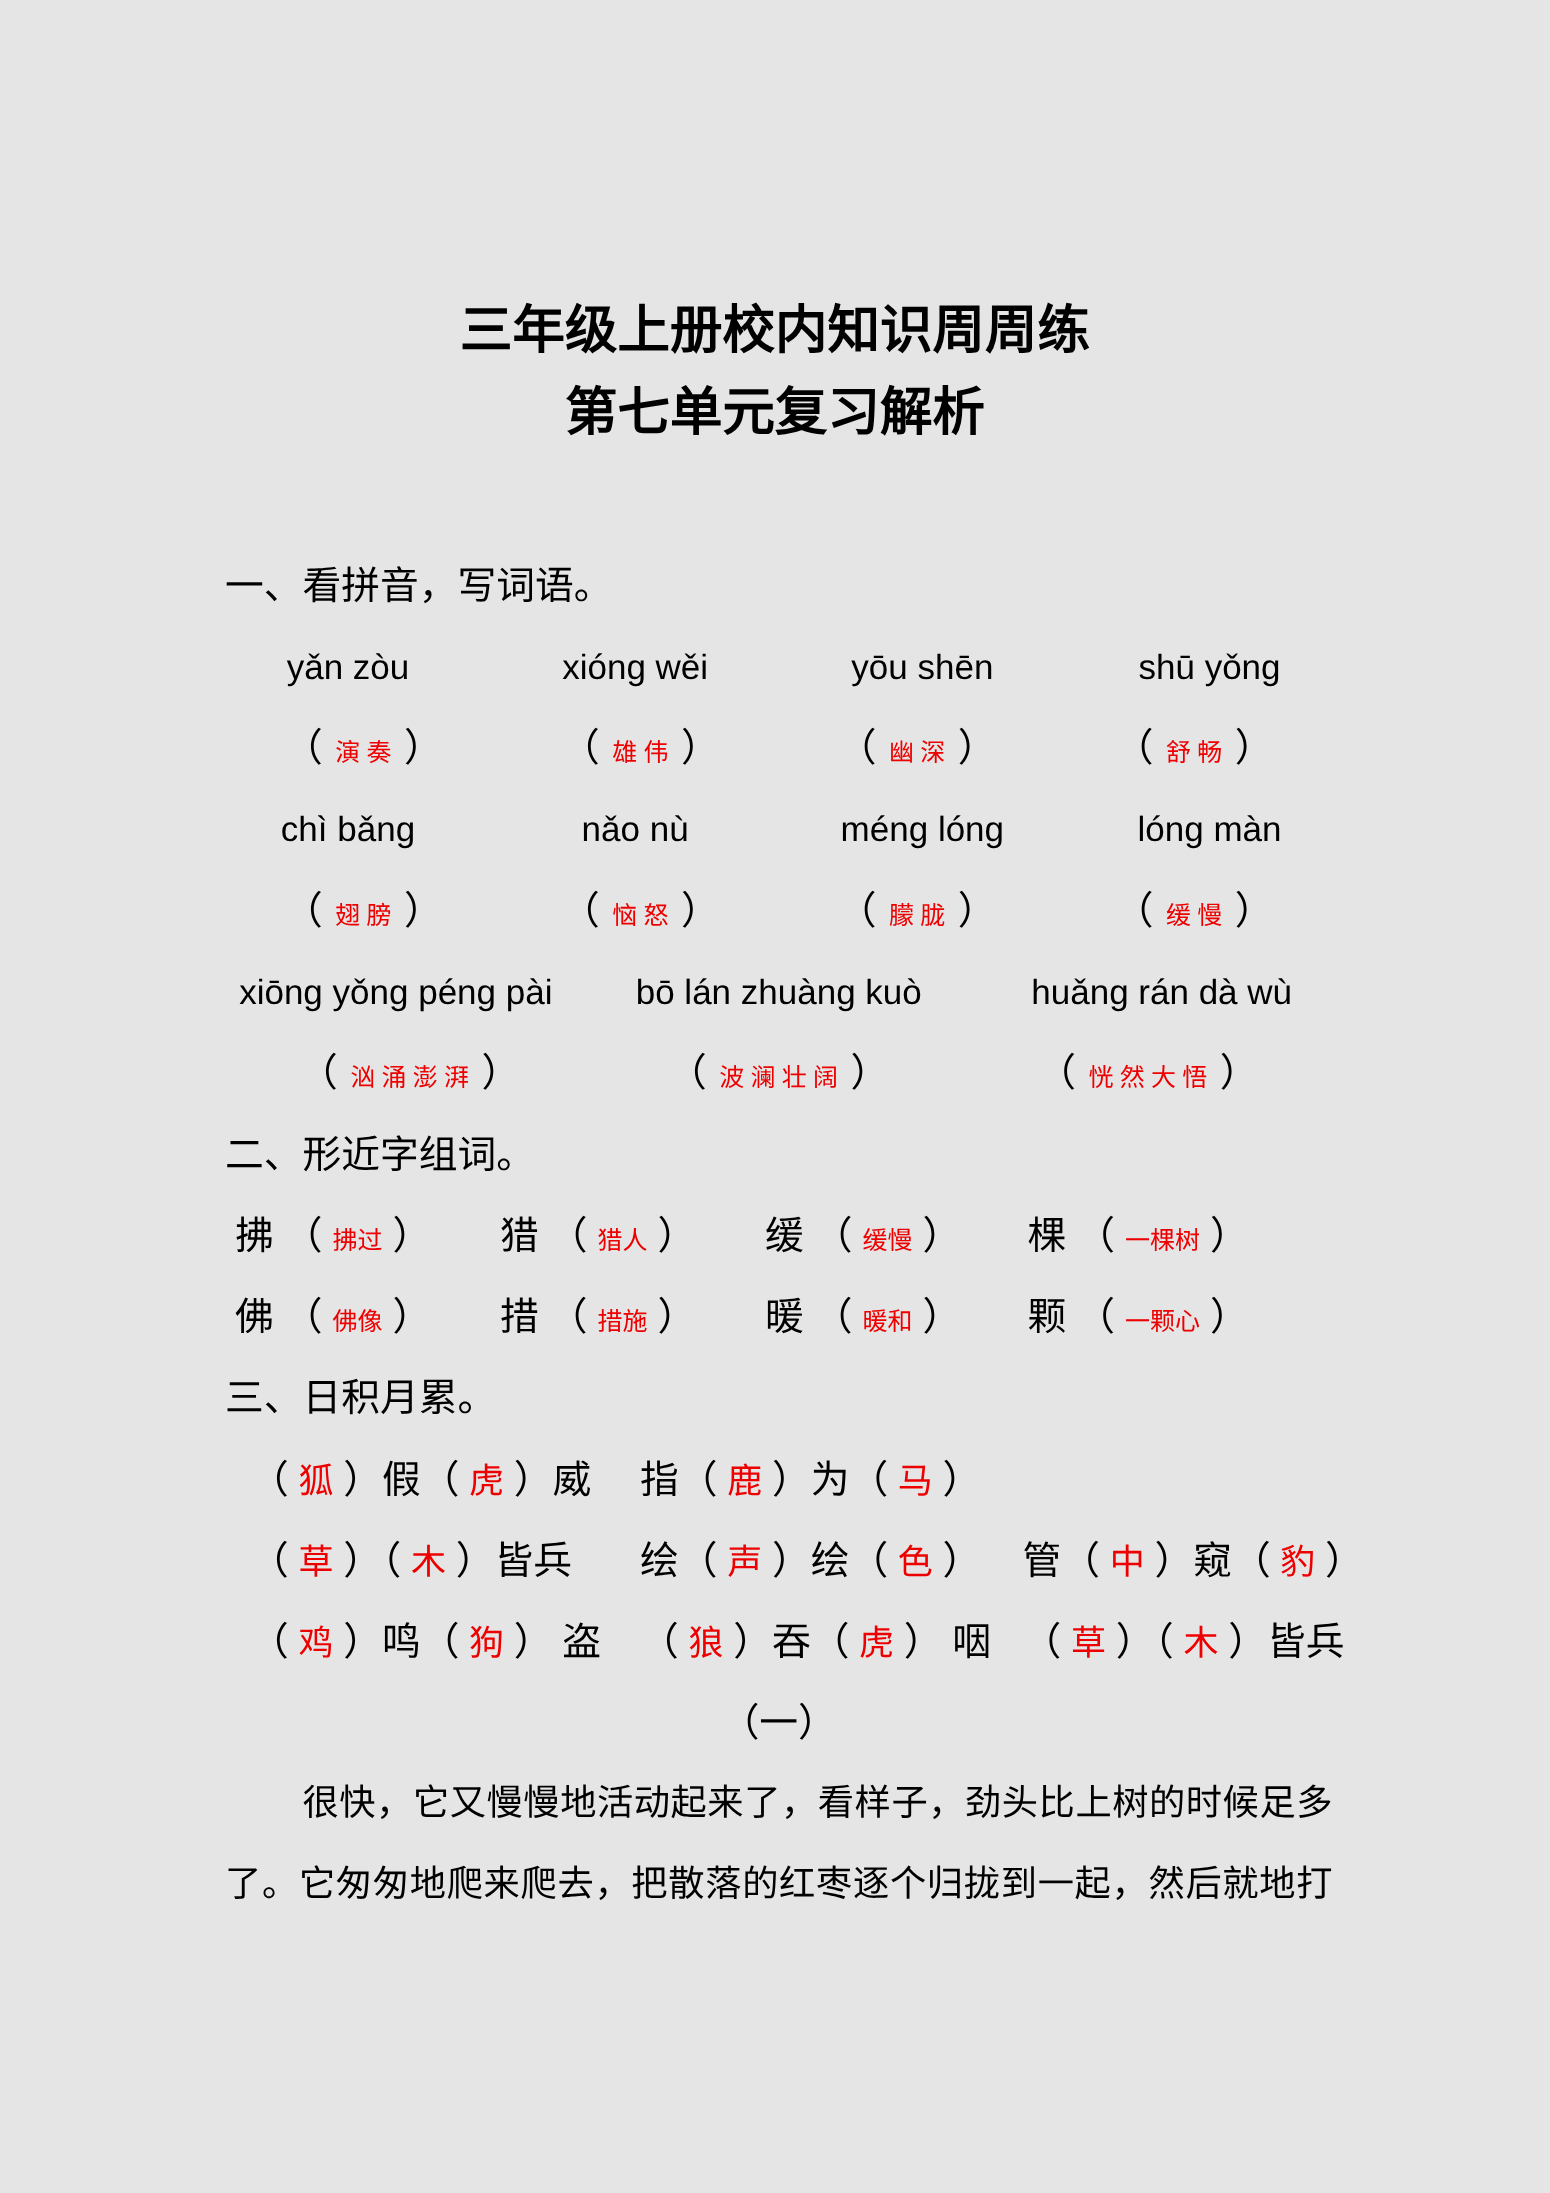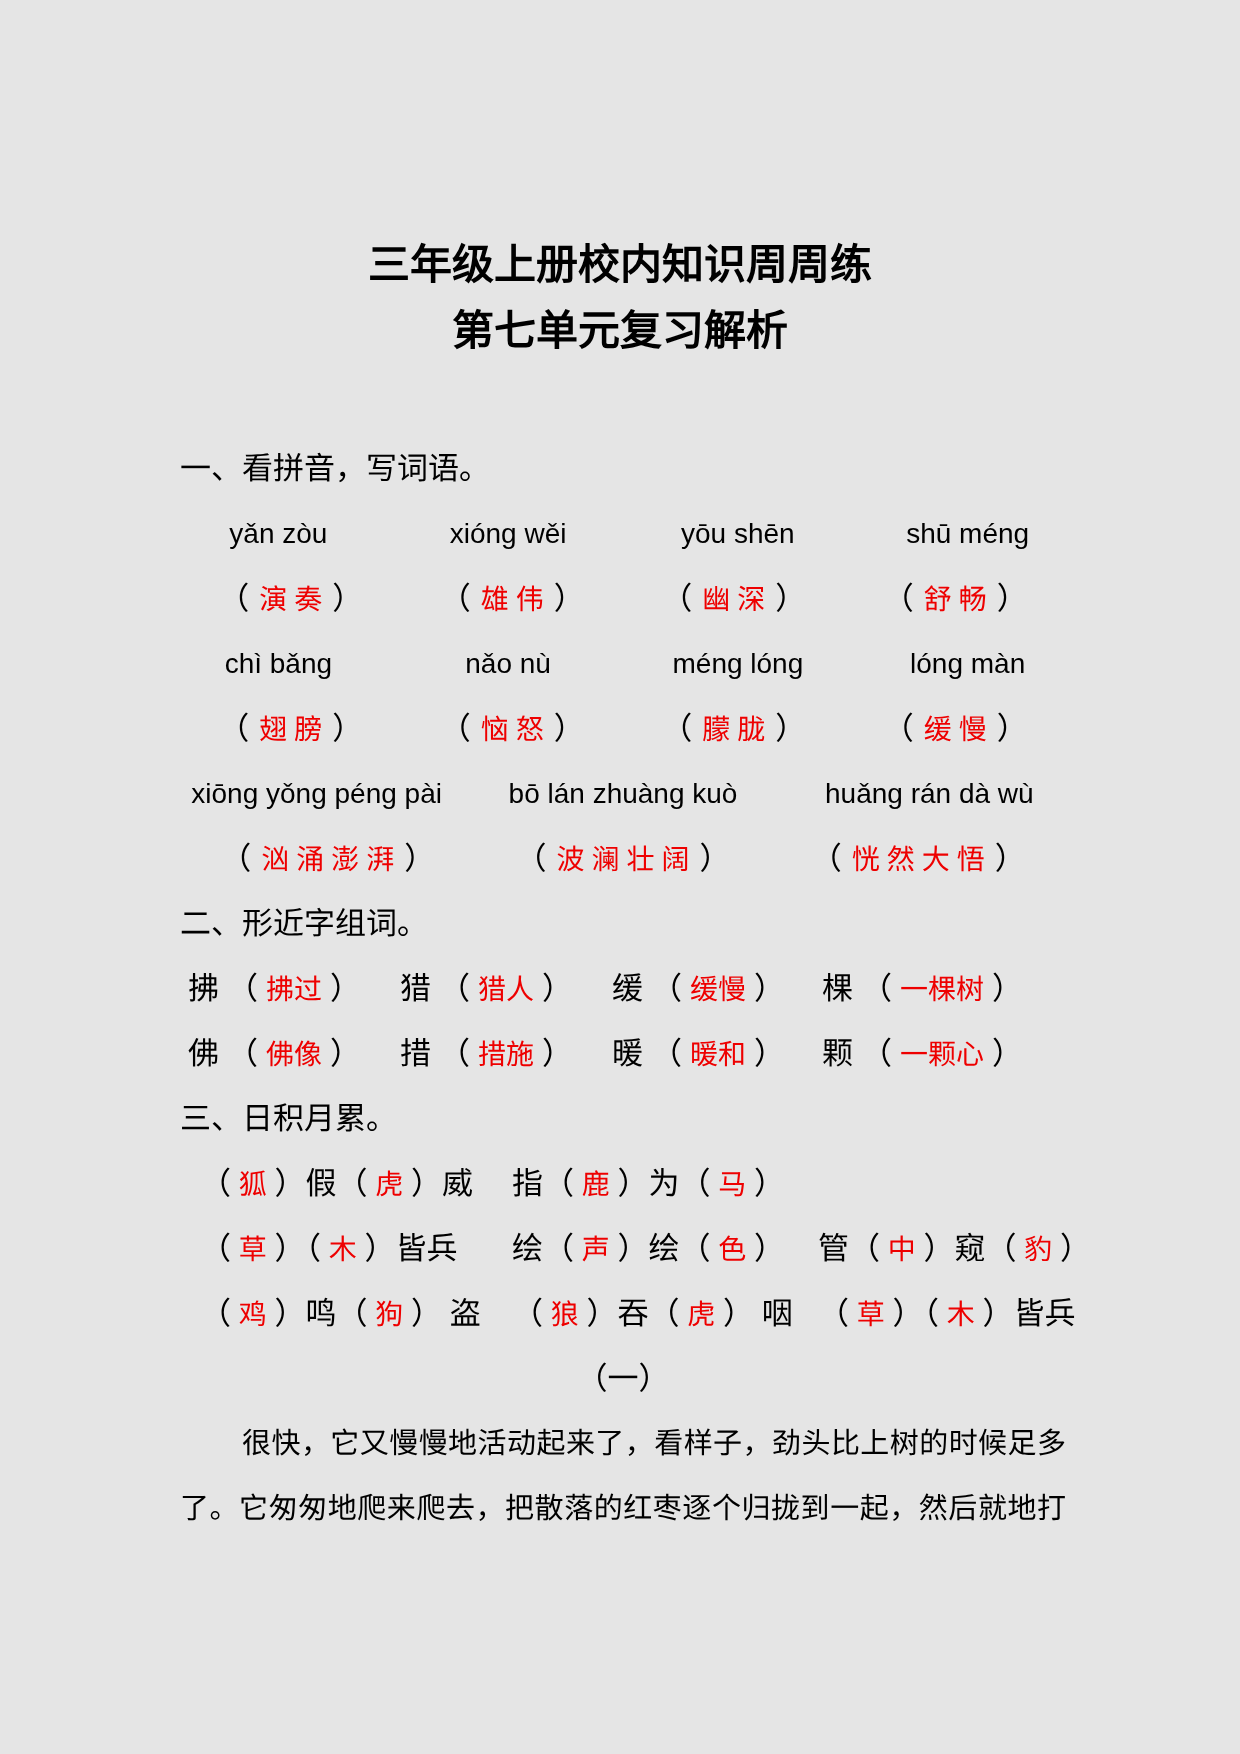--- a/index.html
+++ b/index.html
@@ -43,21 +43,21 @@
   .pcell {
     flex: 1;
     text-align: center;
     font-family: "Liberation Sans", sans-serif;
     font-size: 28px;
   }
   .answer-row { display: flex; }
   .acell { flex: 1; text-align: center; }
   .red {
     color: var(--answer-red, #ee0000);
-    font-size: 28px;
+    font-size: 20px;
     padding: 0 10px;
   }
   .paren { color: #000000; }
   
   .s2-row {
     display: grid;
     grid-template-columns: 212px 212px 210px auto;
     padding-left: 8px;
   }
   .kchar { padding-right: 8px; }
@@ -94,21 +94,21 @@
   </div>
 
   <div class="content">
 
     <div class="line heading">一、看拼音，写词语。</div>
 
     <div class="line pinyin-row">
       <span class="pcell">yǎn zòu</span>
       <span class="pcell">xióng wěi</span>
       <span class="pcell">yōu shēn</span>
-      <span class="pcell">shū méng</span>
+      <span class="pcell">shū yǒng</span>
     </div>
     <div class="line answer-row">
       <span class="acell"><span class="paren">（</span><span class="red">演 奏</span><span class="paren">）</span></span>
       <span class="acell"><span class="paren">（</span><span class="red">雄 伟</span><span class="paren">）</span></span>
       <span class="acell"><span class="paren">（</span><span class="red">幽 深</span><span class="paren">）</span></span>
       <span class="acell"><span class="paren">（</span><span class="red">舒 畅</span><span class="paren">）</span></span>
     </div>
 
     <div class="line pinyin-row">
       <span class="pcell">chì bǎng</span>

